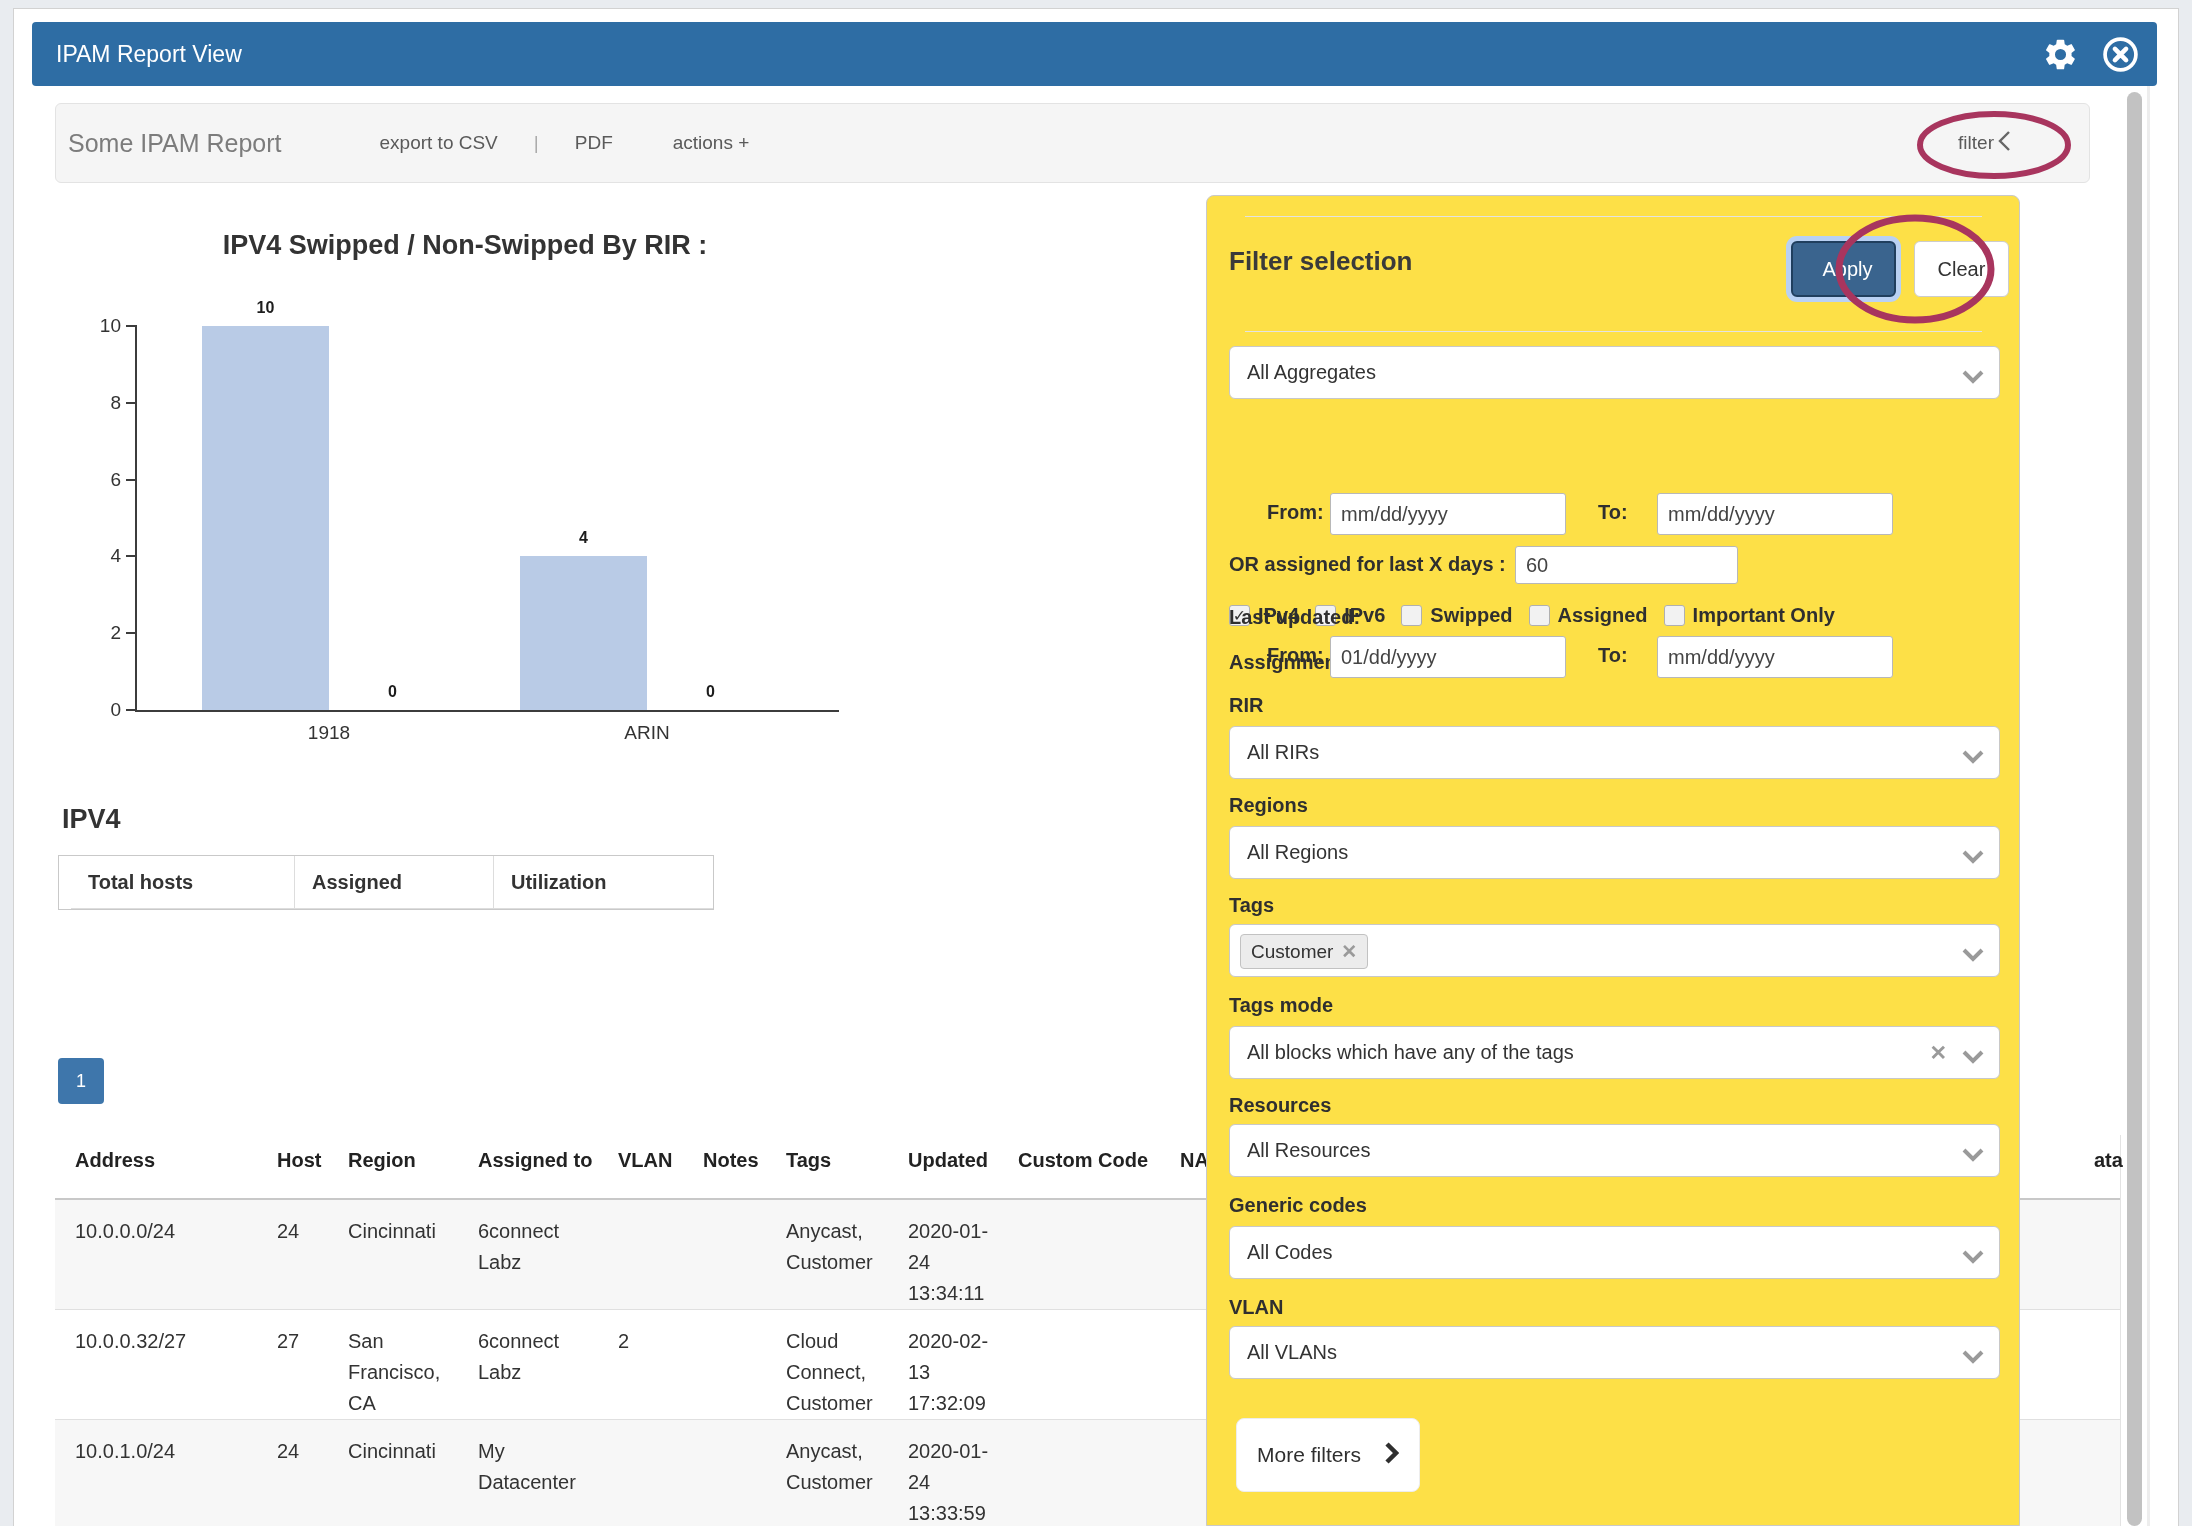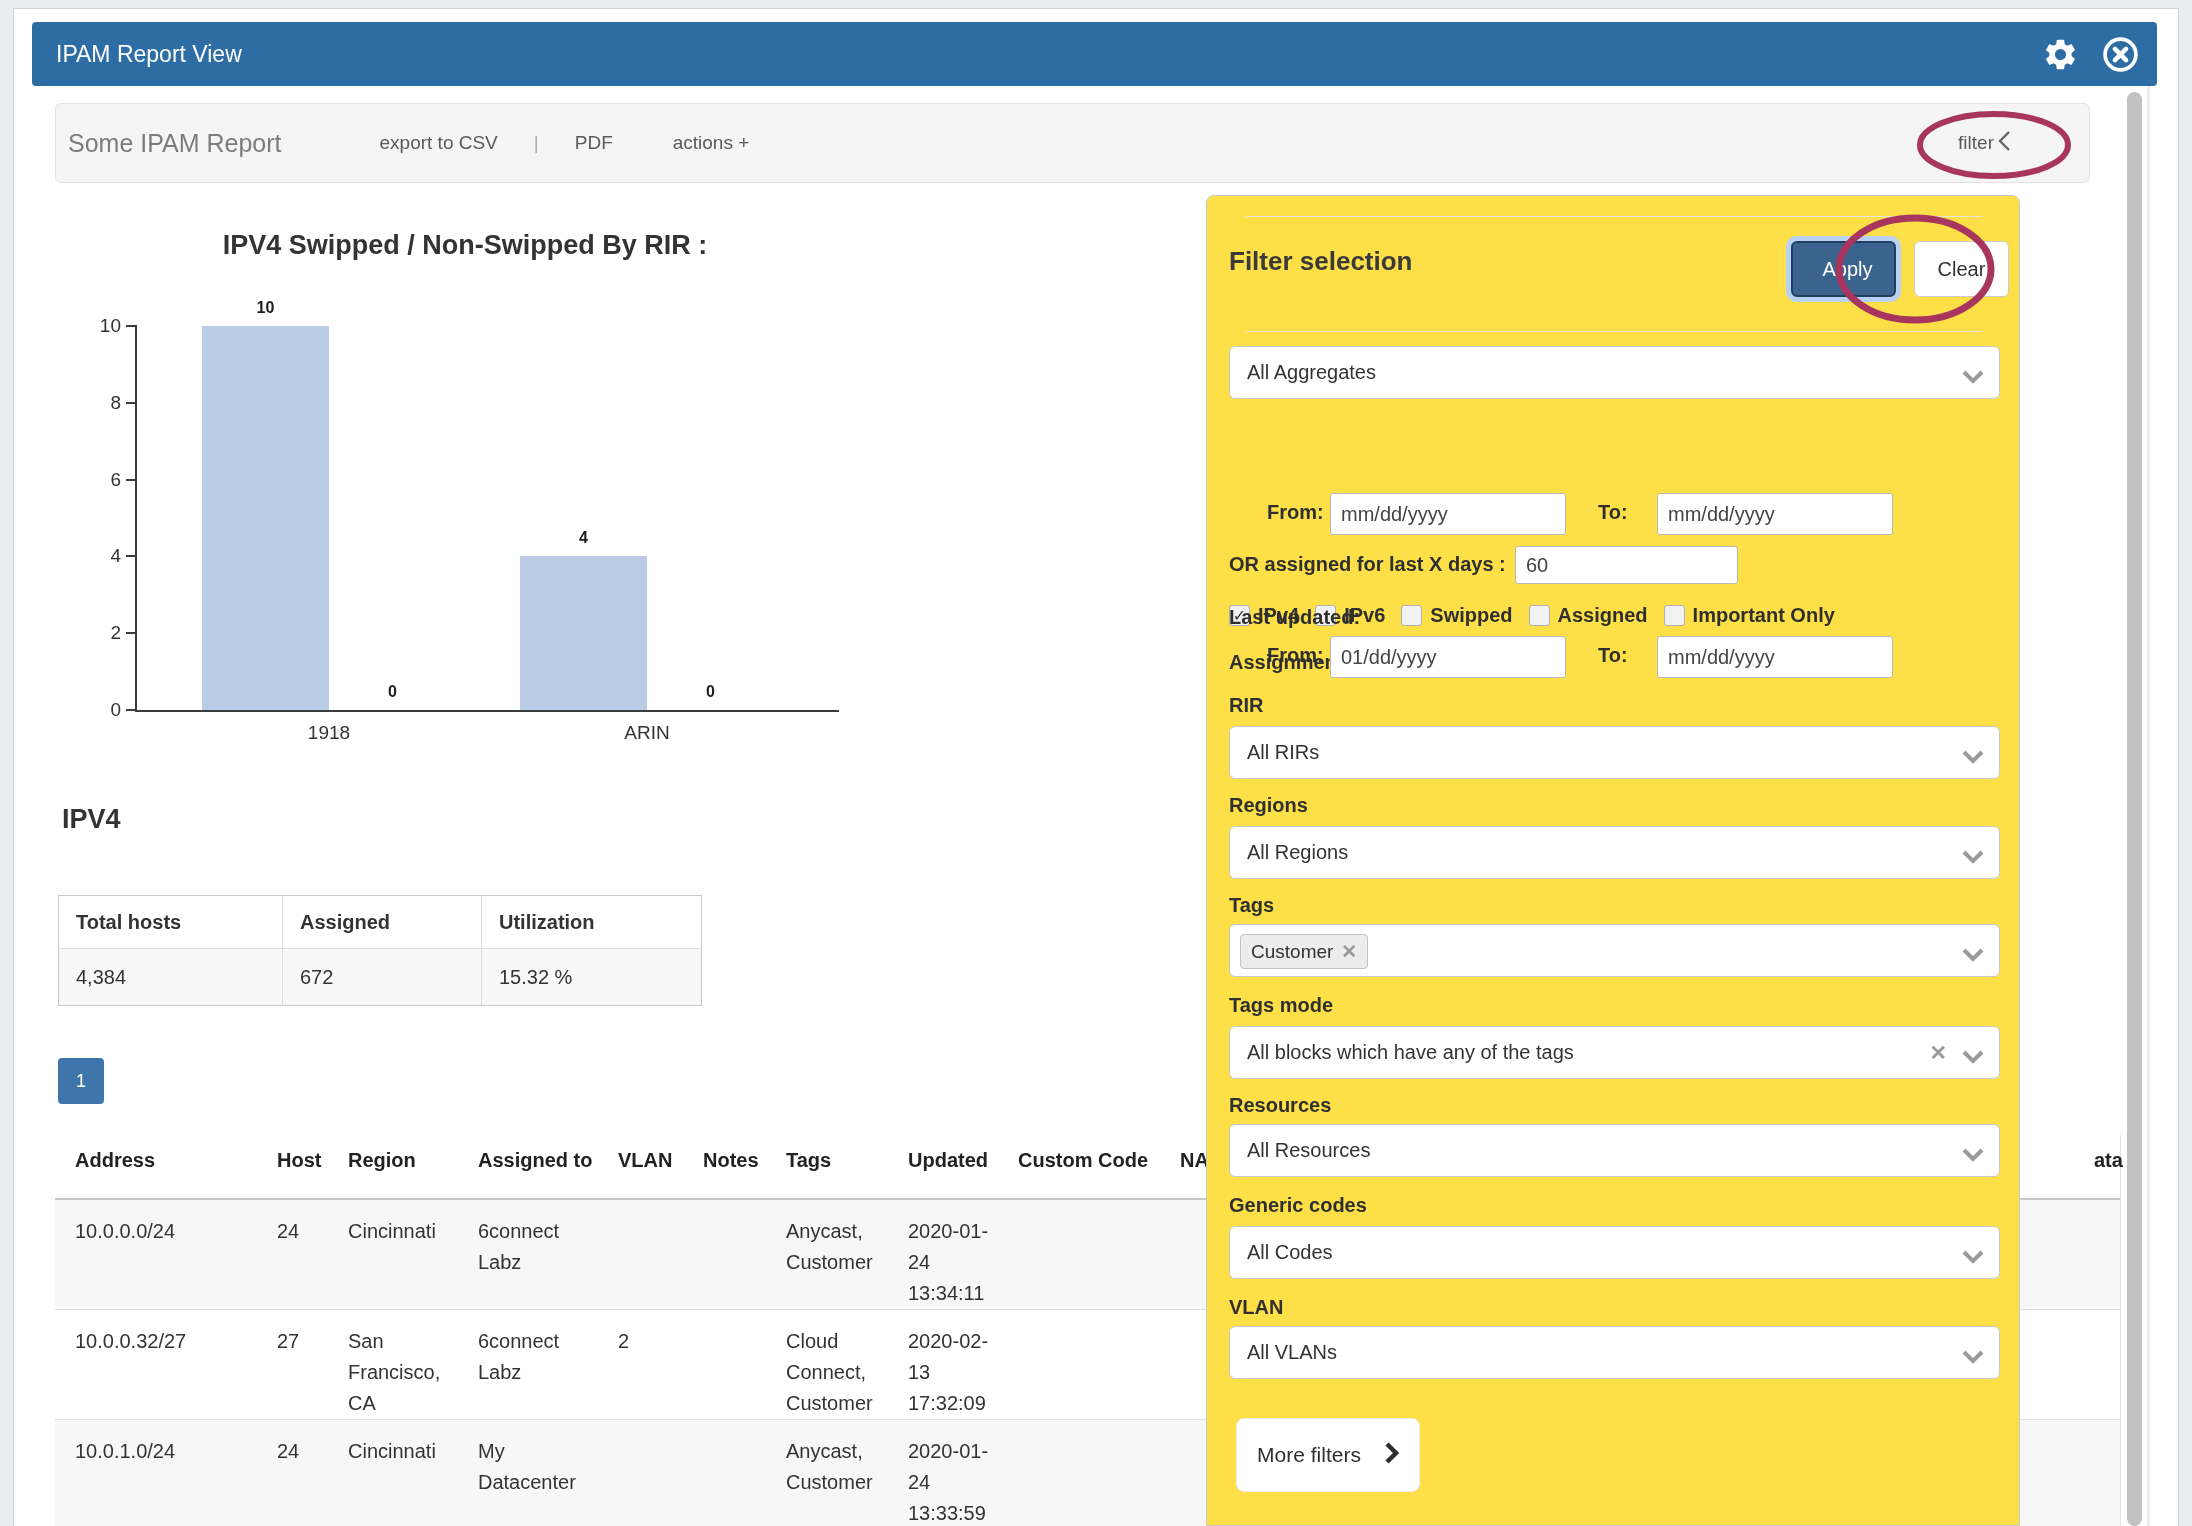--- a/index.html
+++ b/index.html
@@ -19,21 +19,21 @@
   
   #chart-title{left:135px;top:230px;width:660px;text-align:center;font-size:27px;font-weight:bold;color:#333;z-index:2;}
   #plot{left:135px;top:326px;width:702px;height:384px;border-left:2px solid #3c3c3c;border-bottom:2px solid #3c3c3c;z-index:2;}
   .tick-label{position:absolute;left:-62px;width:46px;height:26px;line-height:26px;text-align:right;font-size:19px;color:#333;}
   .tick-mark{position:absolute;left:-11px;width:11px;height:2px;background:#3c3c3c;}
   .bar{position:absolute;bottom:0;}
   .bar-value{position:absolute;text-align:center;font-size:16px;font-weight:bold;color:#1d1d1d;}
   .cat-label{position:absolute;width:200px;text-align:center;font-size:19px;color:#333;}
   
   #ipv4-heading{left:62px;top:804px;font-size:27px;font-weight:bold;color:#333;z-index:2;}
-  #sumtable{left:58px;top:895px;width:642px;border:1px solid #c9c9c9;z-index:2;}
+  #sumtable{left:58px;top:855px;width:642px;border:1px solid #c9c9c9;z-index:2;padding-left:12px;}
   #sumtable .hrow{display:flex;background:#fff;border-bottom:1px solid #ddd;}
   #sumtable .drow{display:flex;background:#f8f8f8;}
   #sumtable .c{box-sizing:border-box;padding-left:17px;font-size:20px;color:#333;height:52px;line-height:52px;border-right:1px solid #ddd;}
   #sumtable .c:last-child{border-right:none;}
   #sumtable .hrow .c{font-weight:bold;}
   #sumtable .drow .c{height:56px;line-height:56px;}
   .w1{width:224px;}.w2{width:199px;}.w3{width:219px;}
   
   #page1{left:58px;top:1058px;width:46px;height:46px;border-radius:4px;color:#fff;font-size:18px;text-align:center;line-height:46px;cursor:pointer;z-index:2;}
   
@@ -135,25 +135,20 @@
       <div class="cat-label" style="left: 410px; top: 396px;">ARIN</div>
     </div>
 
   <div id="ipv4-heading" class="abs">IPV4</div>
   <div id="sumtable" class="abs">
     <div class="hrow">
       <div class="c w1">Total hosts</div>
       <div class="c w2">Assigned</div>
       <div class="c w3">Utilization</div>
     </div>
-    <div class="drow">
-      <div class="c w1">4,384</div>
-      <div class="c w2">672</div>
-      <div class="c w3">15.32 %</div>
-    </div>
   </div>
 
   <div id="page1" class="abs" style="background:#3e76ab;">1</div>
 
   <div id="dtable" class="abs">
     <div class="hd co-addr">Address</div>
     <div class="hd co-host">Host</div>
     <div class="hd co-reg">Region</div>
     <div class="hd co-asg">Assigned to</div>
     <div class="hd co-vlan">VLAN</div>

